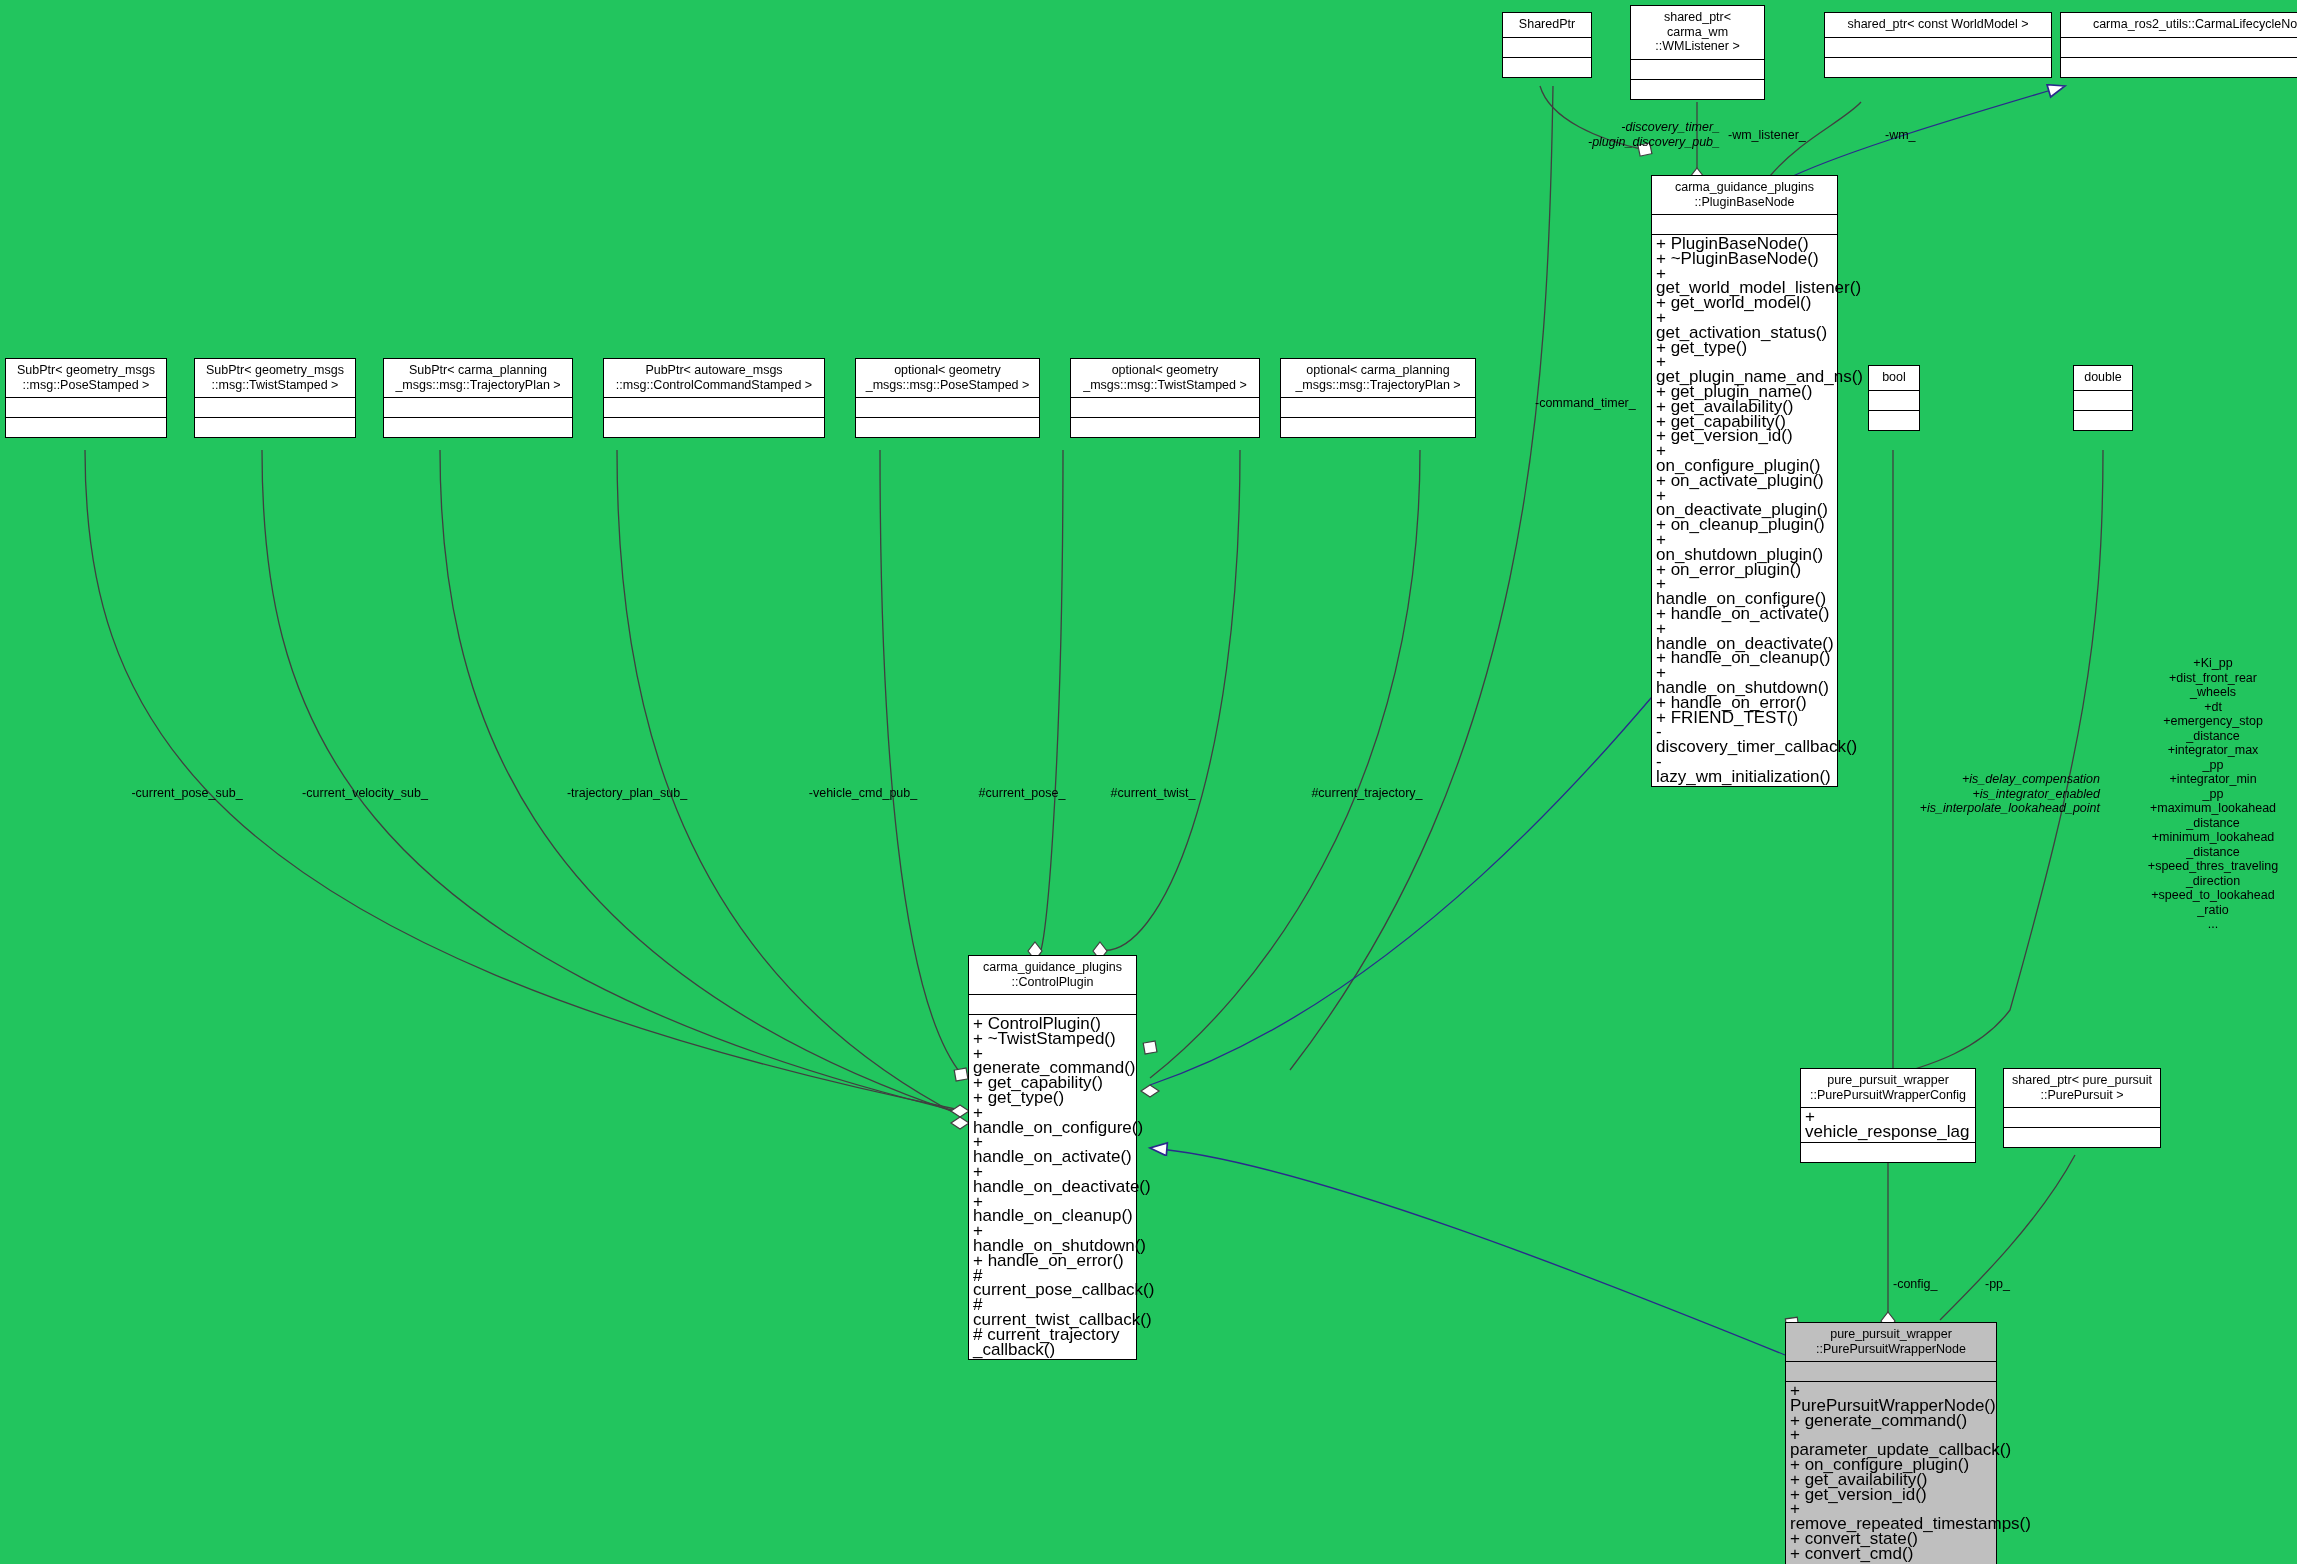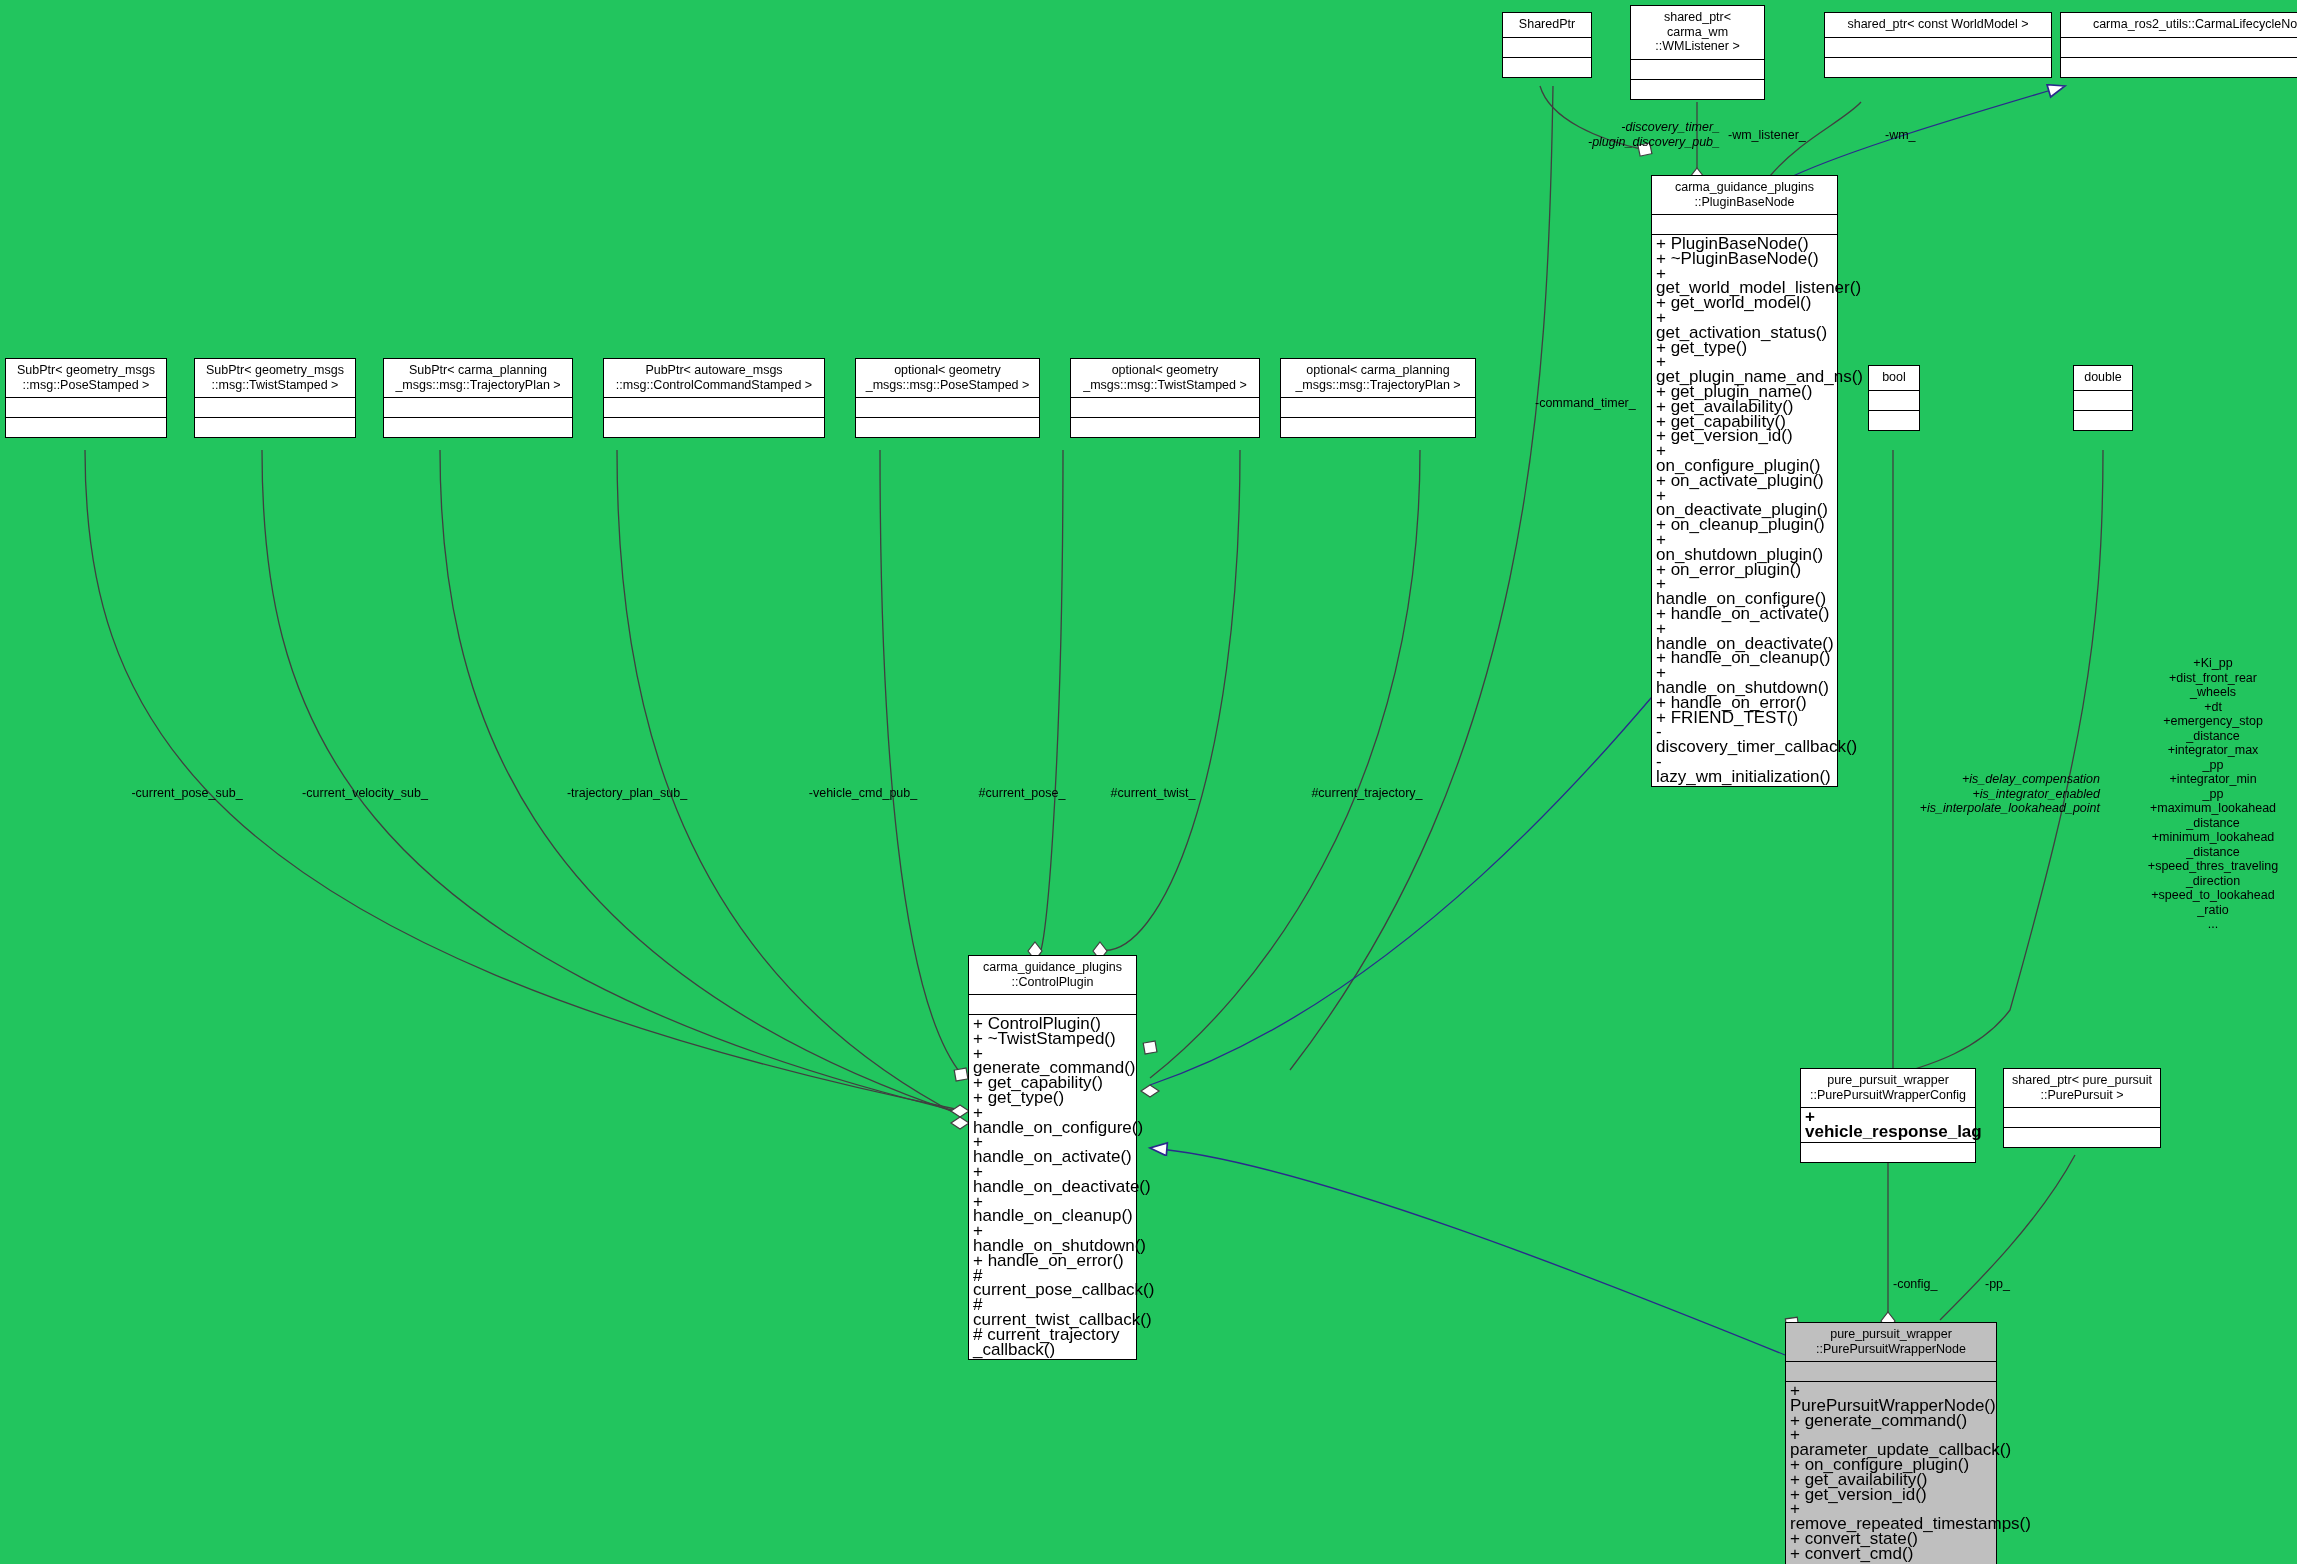--- a/index.html
+++ b/index.html
@@ -5,21 +5,21 @@
   html,body{margin:0;padding:0;background:#ffffff;}
   body{font-family:"Liberation Sans","DejaVu Sans",sans-serif;}
   #canvas{position:relative;width:2297px;height:1564px;overflow:hidden;background:#22c55e;}
   svg.edges{position:absolute;left:0;top:0;width:2297px;height:1564px;pointer-events:none;}
 
   .node{position:absolute;border:1px solid #000;background:#fff;box-sizing:border-box;}
   .node .title{
     text-align:center;font-size:12.5px;line-height:14.5px;color:#000;
     padding:4px 5px 5px 5px;border-bottom:1px solid #000;white-space:pre-line;
   }
-  .node .attrs{border-bottom:1px solid #000;min-height:19px;font-size:12.5px;line-height:15px;padding:2px 4px;font-weight:bold;}
+  .node .attrs{border-bottom:1px solid #000;min-height:19px;font-size:12.5px;line-height:15px;padding:2px 4px;}
   .node .ops{min-height:19px;font-size:12.5px;line-height:15px;padding:2px 4px;}
   .node .attrs.empty, .node .ops.empty{padding:0;height:19px;}
   .node .row{white-space:pre-wrap;font-size:17px;line-height:14.8px;color:#000;}
   .node.highlight{background:#bfbfbf;}
   .node.highlight .title,.node.highlight .attrs,.node.highlight .ops{background:#bfbfbf;}
 
   .edgelabel{position:absolute;font-size:12.5px;line-height:14.5px;color:#000;white-space:pre-line;}
   .el-center{text-align:center;}
   .el-right{text-align:right;font-style:italic;}
 </style>

